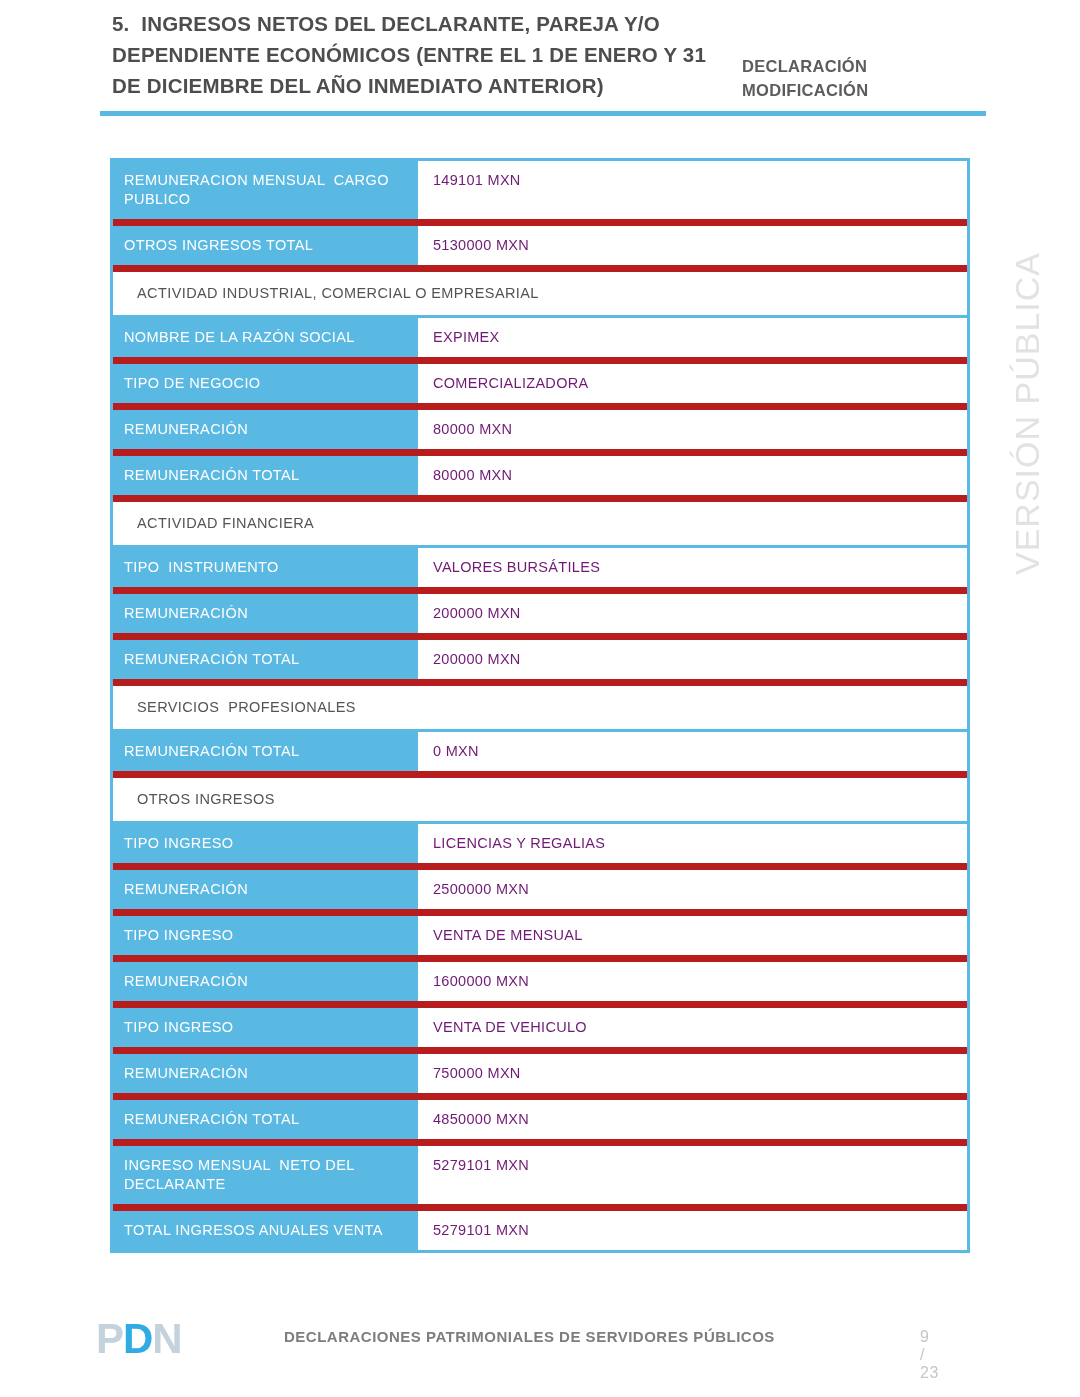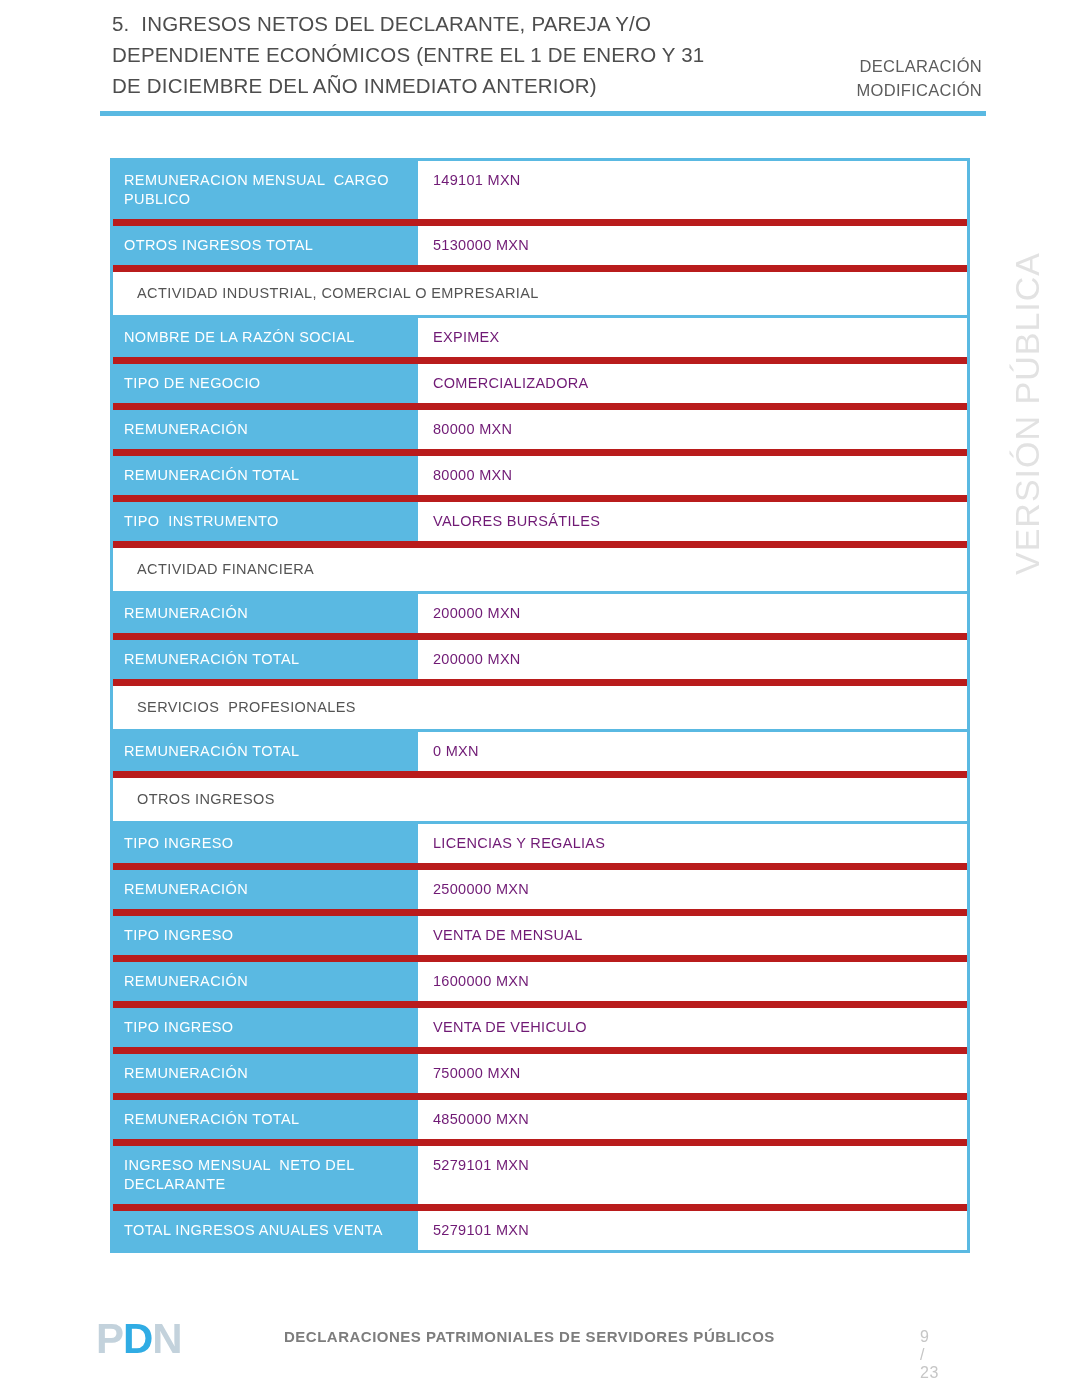--- a/index.html
+++ b/index.html
@@ -23,33 +23,33 @@
     height: 130px;
   }
   .header-title {
     position: absolute;
     left: 112px;
     top: 8px;
     width: 660px;
     font-size: 20.5px;
     line-height: 31px;
     color: #4d4d4d;
-    font-weight: 400;
+    font-weight: 700;
     letter-spacing: 0.2px;
     white-space: pre-wrap;
   }
   .header-stamp {
     position: absolute;
     right: 98px;
     top: 54px;
     width: 240px;
-    text-align: right;
+    text-align: left;
     font-size: 16.5px;
     line-height: 24px;
-    font-weight: normal;
+    font-weight: bold;
     color: #5c5c5c;
     letter-spacing: 0.3px;
   }
   .header-rule {
     position: absolute;
     left: 100px;
     top: 111px;
     width: 886px;
     height: 5px;
     background: #5ab9e2;
@@ -211,26 +211,26 @@
       <div class="cell-value">COMERCIALIZADORA</div>
     </div>
     <div class="row">
       <div class="cell-label">REMUNERACIÓN</div>
       <div class="cell-value">80000 MXN</div>
     </div>
     <div class="row">
       <div class="cell-label">REMUNERACIÓN TOTAL</div>
       <div class="cell-value">80000 MXN</div>
     </div>
+    <div class="row section">
+      <div class="cell-section">ACTIVIDAD FINANCIERA</div>
+    </div>
     <div class="row">
       <div class="cell-label">TIPO  INSTRUMENTO</div>
       <div class="cell-value">VALORES BURSÁTILES</div>
-    </div>
-    <div class="row section">
-      <div class="cell-section">ACTIVIDAD FINANCIERA</div>
     </div>
     <div class="row">
       <div class="cell-label">REMUNERACIÓN</div>
       <div class="cell-value">200000 MXN</div>
     </div>
     <div class="row">
       <div class="cell-label">REMUNERACIÓN TOTAL</div>
       <div class="cell-value">200000 MXN</div>
     </div>
     <div class="row section">

